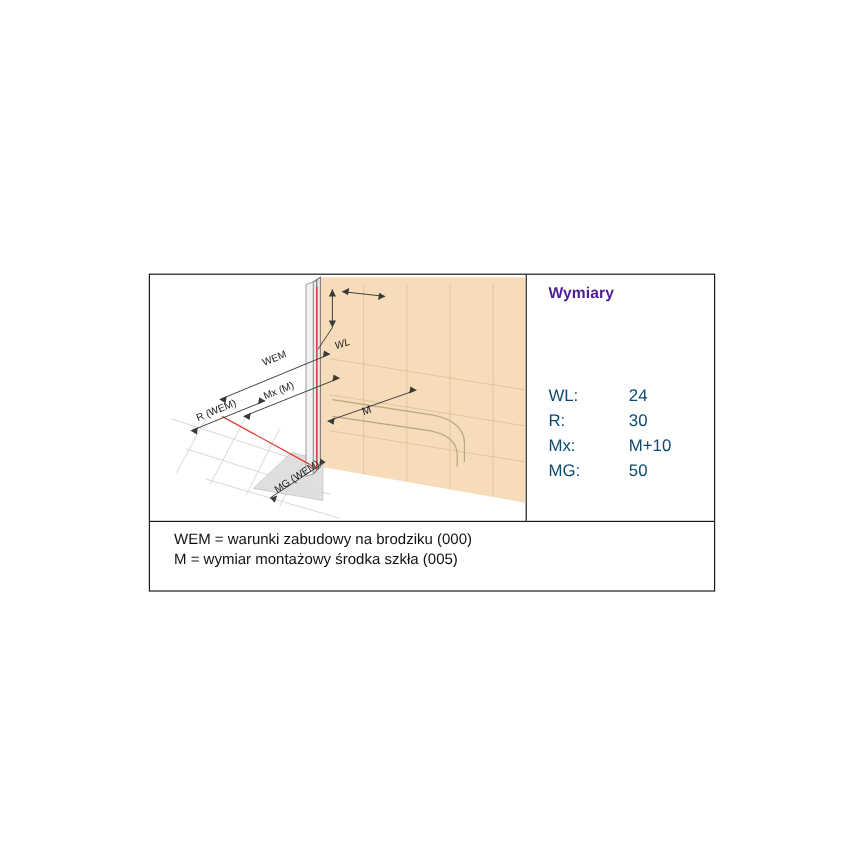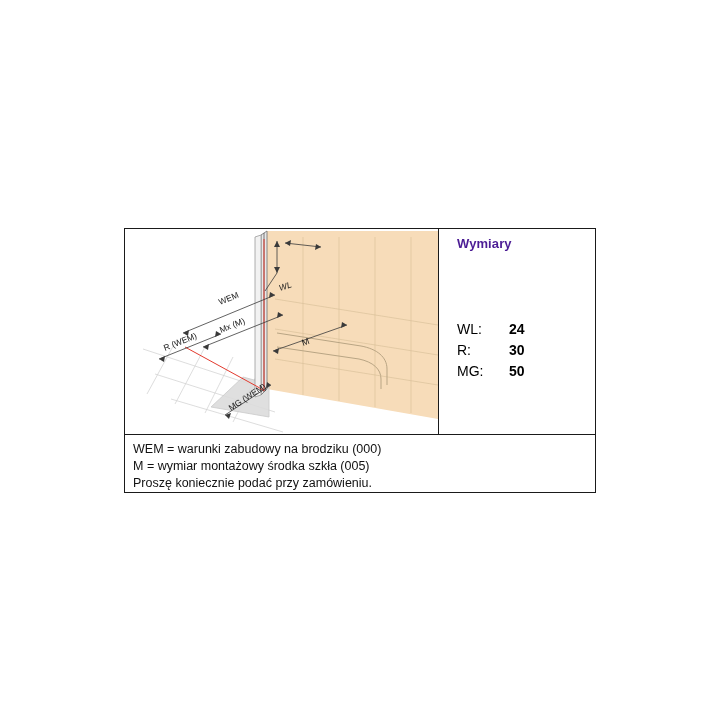--- a/index.html
+++ b/index.html
@@ -84,39 +84,38 @@
   .dim-rows {
     position: absolute;
     left: 18px;
     top: 92px;
     width: 130px;
   }
   .dim-row {
     position: relative;
     height: 21px;
     font-size: 14px;
-    color: #000000;
+    color: #0c4a6e;
   }
   .dim-key {
     position: absolute;
     left: 0;
     top: 0;
   }
   .dim-val {
     position: absolute;
-    left: 52px;
+    left: 67px;
     top: 0;
     text-align: left;
-    font-weight: bold;
   }
 
   
   .notes {
     position: absolute;
-    left: 0;
+    left: 12px;
     top: 206px;
     width: 470px;
     height: 58px;
     padding: 6px 0 0 8px;
     box-sizing: border-box;
   }
   .note-line {
     font-size: 12.5px;
     color: #111111;
     line-height: 17px;
@@ -230,26 +229,29 @@
       <div class="dim-rows">
         <div class="dim-row">
           <span class="dim-key">WL:</span>
           <span class="dim-val">24</span>
         </div>
         <div class="dim-row">
           <span class="dim-key">R:</span>
           <span class="dim-val">30</span>
         </div>
         <div class="dim-row">
+          <span class="dim-key">Mx:</span>
+          <span class="dim-val">M+10</span>
+        </div>
+        <div class="dim-row">
           <span class="dim-key">MG:</span>
           <span class="dim-val">50</span>
         </div>
       </div>
     </div>
 
     <div class="notes">
       <div class="note-line">WEM = warunki zabudowy na brodziku (000)</div>
       <div class="note-line">M = wymiar montażowy środka szkła (005)</div>
-      <div class="note-line">Proszę koniecznie podać przy zamówieniu.</div>
     </div>
 
   </div>
 </div>
 
 </body></html>

